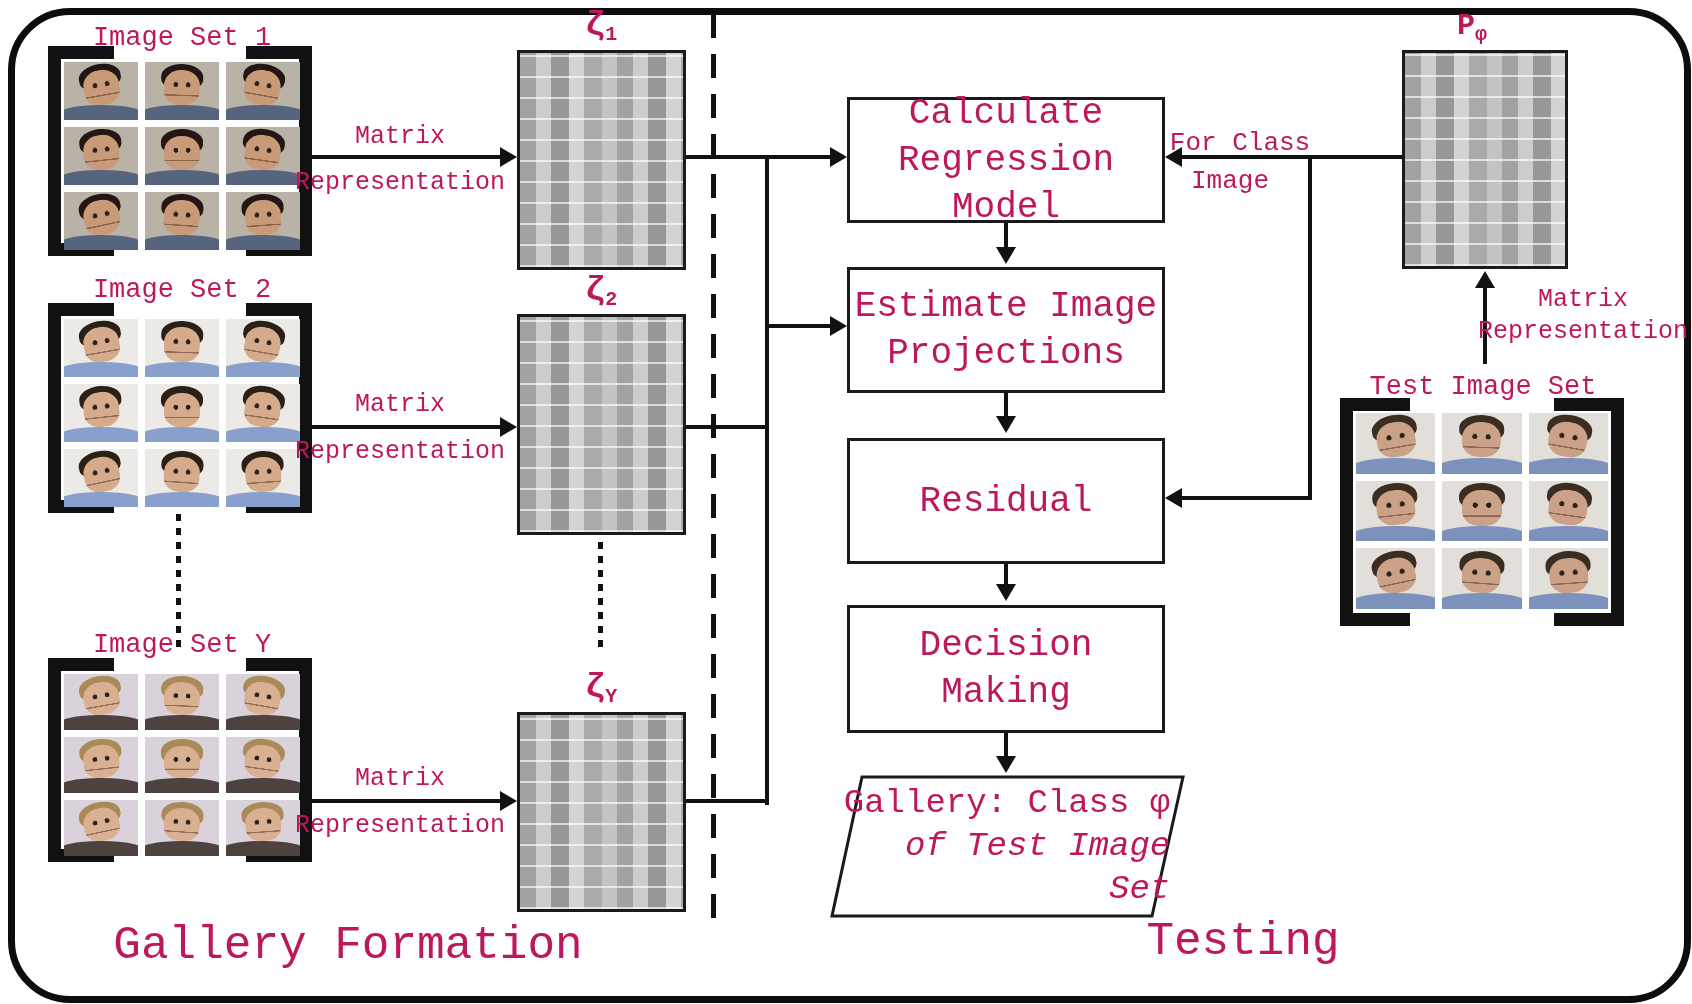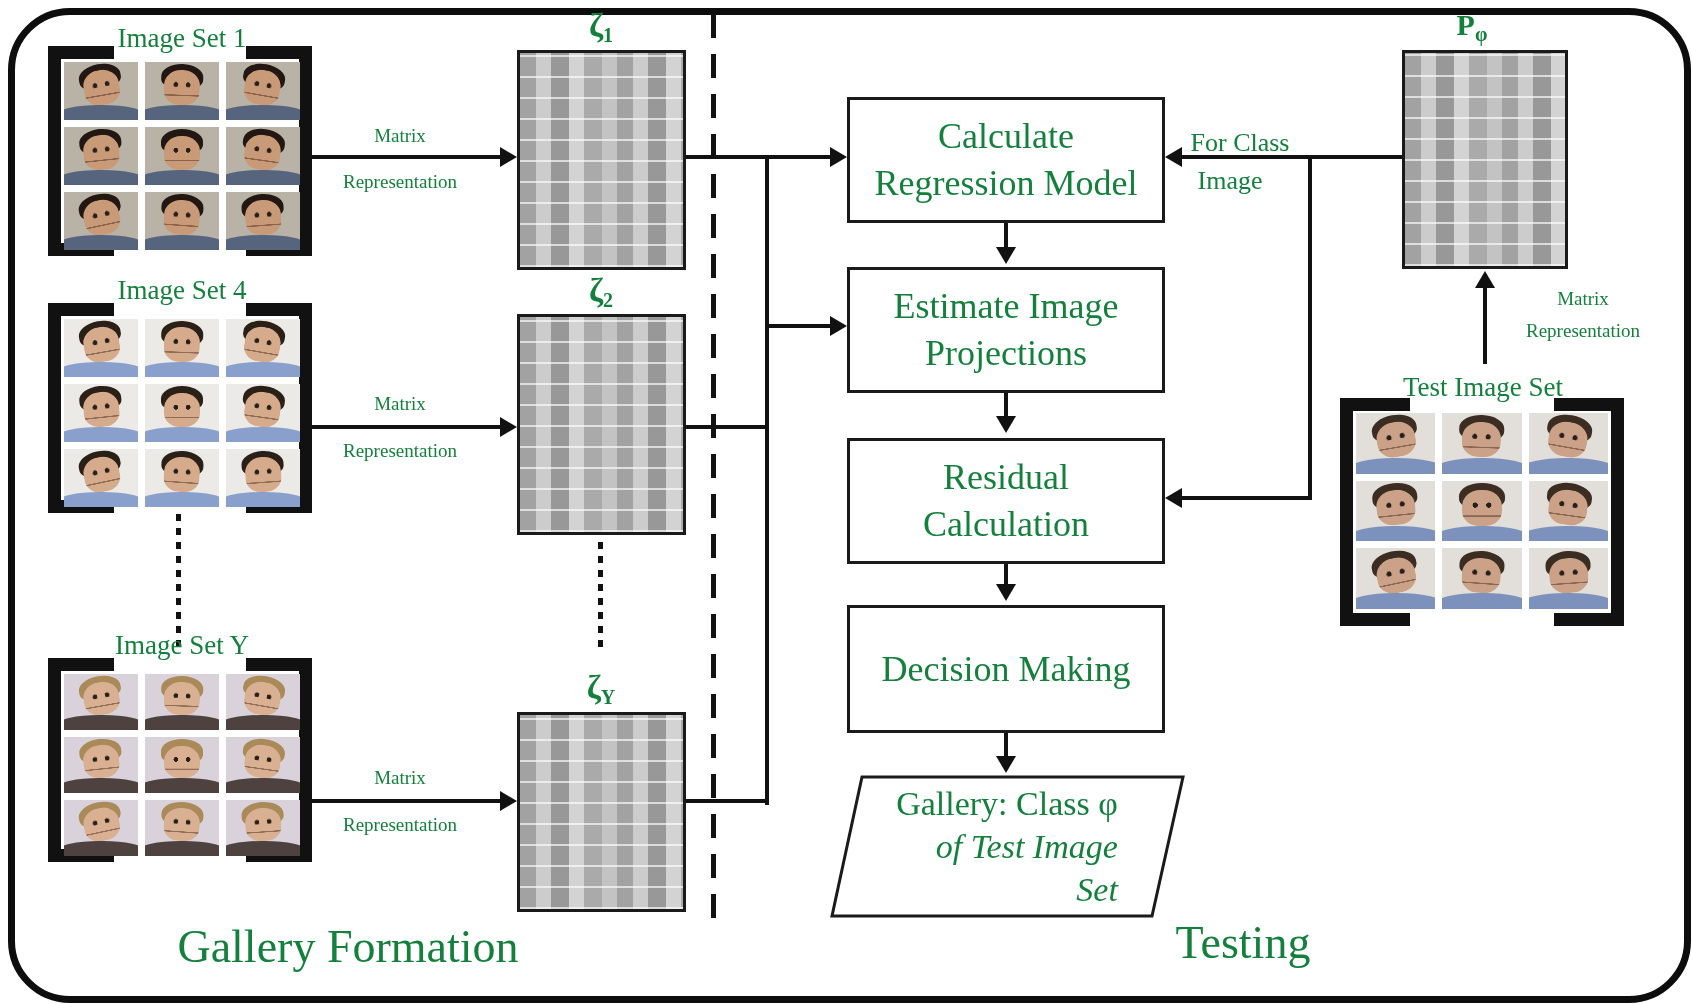--- a/index.html
+++ b/index.html
@@ -1,17 +1,17 @@
 <!DOCTYPE html>
 <html><head>
 <meta charset="utf-8">
 <style>
   html,body{margin:0;padding:0;background:#fff;}
   #canvas{position:relative;width:1692px;height:1004px;background:#fff;overflow:hidden;
-          font-family:Liberation Serif, serif;color:#15803d;}
+          font-family:Liberation Mono, monospace;color:#be185d;}
   .abs{position:absolute;}
   
   .frame{left:8px;top:8px;width:1669px;height:981px;border:7px solid #0d0d0d;border-radius:62px;}
   
   .divider{left:711px;top:14px;width:5px;height:918px;
     background:repeating-linear-gradient(180deg,#111 0 24px,transparent 24px 40px);}
   
   .dotted{width:5px;background:repeating-linear-gradient(180deg,#111 0 7px,transparent 7px 14px);}
   
   .hline{height:4px;background:#111;}
@@ -24,21 +24,21 @@
   .ah.u{border-left:10px solid transparent;border-right:10px solid transparent;border-bottom:17px solid #111;}
   
   .brk{background:no-repeat;}
   .brk.left{background-image:linear-gradient(#111,#111),linear-gradient(#111,#111),linear-gradient(#111,#111);
     background-size:13px 100%,100% 13px,100% 13px;background-position:left top,left top,left bottom;background-repeat:no-repeat;}
   .brk.right{background-image:linear-gradient(#111,#111),linear-gradient(#111,#111),linear-gradient(#111,#111);
     background-size:13px 100%,100% 13px,100% 13px;background-position:right top,right top,right bottom;background-repeat:no-repeat;}
   
   .setlabel{font-size:27px;font-weight:500;text-align:center;white-space:nowrap;transform:translate(-50%,-50%);}
   .seclabel{font-size:46px;font-weight:500;text-align:center;white-space:nowrap;transform:translate(-50%,-50%);}
-  .mrlabel{font-size:19px;text-align:center;white-space:nowrap;transform:translate(-50%,-50%);}
+  .mrlabel{font-size:25px;text-align:center;white-space:nowrap;transform:translate(-50%,-50%);}
   .felabel{font-size:26px;text-align:center;white-space:nowrap;transform:translate(-50%,-50%);}
   .zlabel{font-size:34px;font-weight:700;white-space:nowrap;transform:translate(-50%,-50%);}
   .zlabel .sub{font-size:20px;font-weight:700;vertical-align:-6px;}
   
   .matrix{border:3px solid #1a1a1a;box-sizing:border-box;
     background:
      repeating-linear-gradient(0deg,rgba(255,255,255,.65) 0 2px,transparent 2px 21px),
      repeating-linear-gradient(90deg,#a2a2a2 0 16px,#cccccc 16px 31px,#989898 31px 49px,#d3d3d3 49px 64px,#aaaaaa 64px 82px,#c3c3c3 82px 97px);}
   
   .fbox{border:3px solid #1a1a1a;background:#fff;box-sizing:border-box;
@@ -130,21 +130,21 @@
       </div>
       <div class="face" style="--bg: #b9b2a7; --skin: #c99a77; --hair: #221712; --shirt: #56657d; --rot: -4deg;">
         <div class="head">
           <div class="hair"></div>
           <div class="skinface"></div>
         </div>
         <div class="shirt"></div>
       </div>
     </div>
 
-  <div class="abs setlabel" style="left:182px;top:290px;">Image Set 4</div>
+  <div class="abs setlabel" style="left:182px;top:290px;">Image Set 2</div>
   <div class="abs brk left" style="left:48px;top:303px;width:66px;height:210px;"></div>
   <div class="abs brk right" style="left:246px;top:303px;width:66px;height:210px;"></div>
   <div class="abs fgrid" style="left:64px;top:319px;width:236px;height:188px;">
       <div class="face" style="--bg: #eceae6; --skin: #d6ab8b; --hair: #2b2018; --shirt: #8aa0cc; --rot: -10deg;">
         <div class="head">
           <div class="hair"></div>
           <div class="skinface"></div>
         </div>
         <div class="shirt"></div>
       </div>
@@ -327,21 +327,20 @@
 
   <div class="abs fbox" style="left:847px;top:267px;width:318px;height:126px;">
     <div>Estimate Image</div>
     <div>Projections</div>
   </div>
   <div class="abs vline" style="left:1004px;top:393px;height:24px;"></div>
   <div class="abs ah d" style="left:996px;top:416px;"></div>
 
   <div class="abs fbox" style="left:847px;top:438px;width:318px;height:126px;">
     <div>Residual</div>
-    <div>Calculation</div>
   </div>
   <div class="abs vline" style="left:1004px;top:564px;height:21px;"></div>
   <div class="abs ah d" style="left:996px;top:584px;"></div>
 
   <div class="abs fbox" style="left:847px;top:605px;width:318px;height:128px;">
     <div>Decision Making</div>
   </div>
   <div class="abs vline" style="left:1004px;top:733px;height:24px;"></div>
   <div class="abs ah d" style="left:996px;top:756px;"></div>
 

